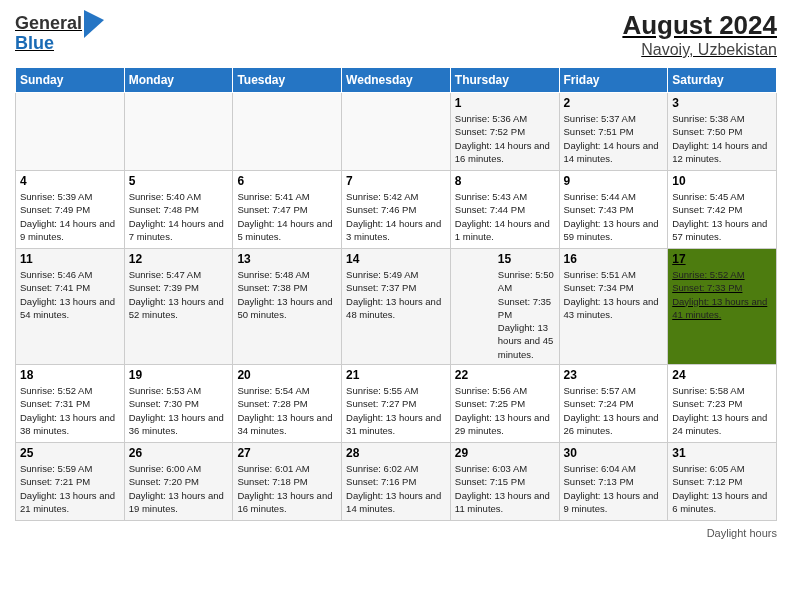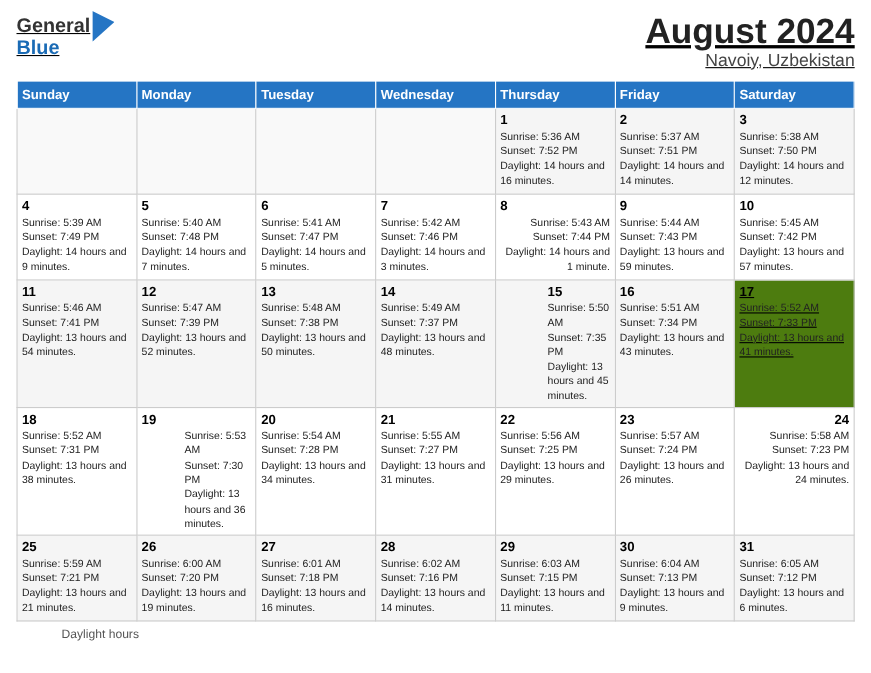--- a/index.html
+++ b/index.html
@@ -36,21 +36,21 @@
     .logo-blue { color: #1a6bb5; }
     .logo-icon {
       width: 20px;
       height: 28px;
       margin-left: 2px;
     }
     .title-block {
       text-align: right;
     }
     .month-year {
-      font-size: 32px;
+      font-size: 26px;
       font-weight: bold;
       color: #222;
     }
     .location {
       font-size: 16px;
       color: #444;
     }
     .calendar {
       width: 100%;
       border-collapse: collapse;
@@ -90,21 +90,21 @@
       color: #222;
       line-height: 1.4;
     }
     .empty-cell {
       background: #f9f9f9 !important;
     }
     .footer {
       margin-top: 6px;
       font-size: 11px;
       color: #555;
-      text-align: left;
+      text-align: right;
       padding-left: 2px;
       margin-left: 39px;
     }
   </style>
 </head>
 <body>
 
 <div class="page">
   <div class="header">
     <div class="logo">
@@ -183,21 +183,21 @@
 Daylight: 14 hours and 5 minutes.</div>
           </td>
           <td style="background: rgb(255, 255, 255);">
             <span class="day-number">7</span>
             <div class="day-info" style="white-space: pre-line;">Sunrise: 5:42 AM
 Sunset: 7:46 PM
 Daylight: 14 hours and 3 minutes.</div>
           </td>
           <td style="background: rgb(255, 255, 255);">
             <span class="day-number">8</span>
-            <div class="day-info" style="white-space: pre-line; text-align: right;">Sunrise: 5:43 AM
+            <div class="day-info" style="white-space: pre-line;">Sunrise: 5:43 AM
 Sunset: 7:44 PM
 Daylight: 14 hours and 1 minute.</div>
           </td>
           <td style="background: rgb(255, 255, 255);">
             <span class="day-number">9</span>
             <div class="day-info" style="white-space: pre-line;">Sunrise: 5:44 AM
 Sunset: 7:43 PM
 Daylight: 13 hours and 59 minutes.</div>
           </td>
           <td style="background: rgb(255, 255, 255);">
@@ -253,21 +253,21 @@
         </tr>
         <tr>
           <td style="background: rgb(255, 255, 255);">
             <span class="day-number">18</span>
             <div class="day-info" style="white-space: pre-line;">Sunrise: 5:52 AM
 Sunset: 7:31 PM
 Daylight: 13 hours and 38 minutes.</div>
           </td>
           <td style="background: rgb(255, 255, 255);">
             <span class="day-number">19</span>
-            <div class="day-info" style="white-space: pre-line; margin-left: 39px;">Sunrise: 5:53 AM
+            <div class="day-info" style="white-space: pre-line;">Sunrise: 5:53 AM
 Sunset: 7:30 PM
 Daylight: 13 hours and 36 minutes.</div>
           </td>
           <td style="background: rgb(255, 255, 255);">
             <span class="day-number">20</span>
             <div class="day-info" style="white-space: pre-line;">Sunrise: 5:54 AM
 Sunset: 7:28 PM
 Daylight: 13 hours and 34 minutes.</div>
           </td>
           <td style="background: rgb(255, 255, 255);">
@@ -281,21 +281,21 @@
             <div class="day-info" style="white-space: pre-line;">Sunrise: 5:56 AM
 Sunset: 7:25 PM
 Daylight: 13 hours and 29 minutes.</div>
           </td>
           <td style="background: rgb(255, 255, 255);">
             <span class="day-number">23</span>
             <div class="day-info" style="white-space: pre-line;">Sunrise: 5:57 AM
 Sunset: 7:24 PM
 Daylight: 13 hours and 26 minutes.</div>
           </td>
-          <td style="background: rgb(255, 255, 255); text-align: right;">
+          <td style="background: rgb(255, 255, 255);">
             <span class="day-number">24</span>
             <div class="day-info" style="white-space: pre-line;">Sunrise: 5:58 AM
 Sunset: 7:23 PM
 Daylight: 13 hours and 24 minutes.</div>
           </td>
         </tr>
         <tr>
           <td style="background: rgb(245, 245, 245);">
             <span class="day-number">25</span>
             <div class="day-info" style="white-space: pre-line;">Sunrise: 5:59 AM

